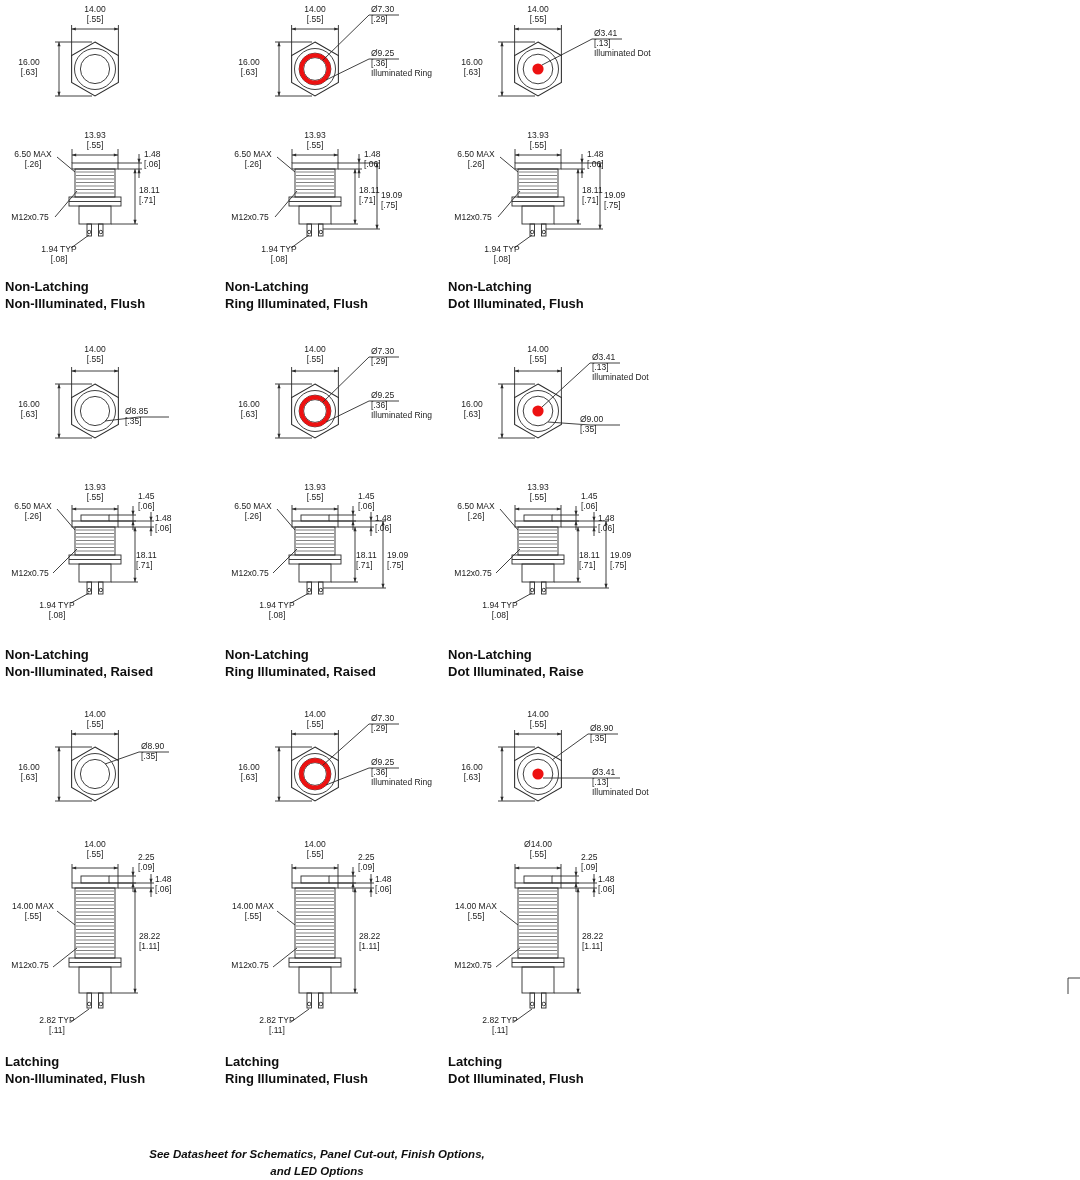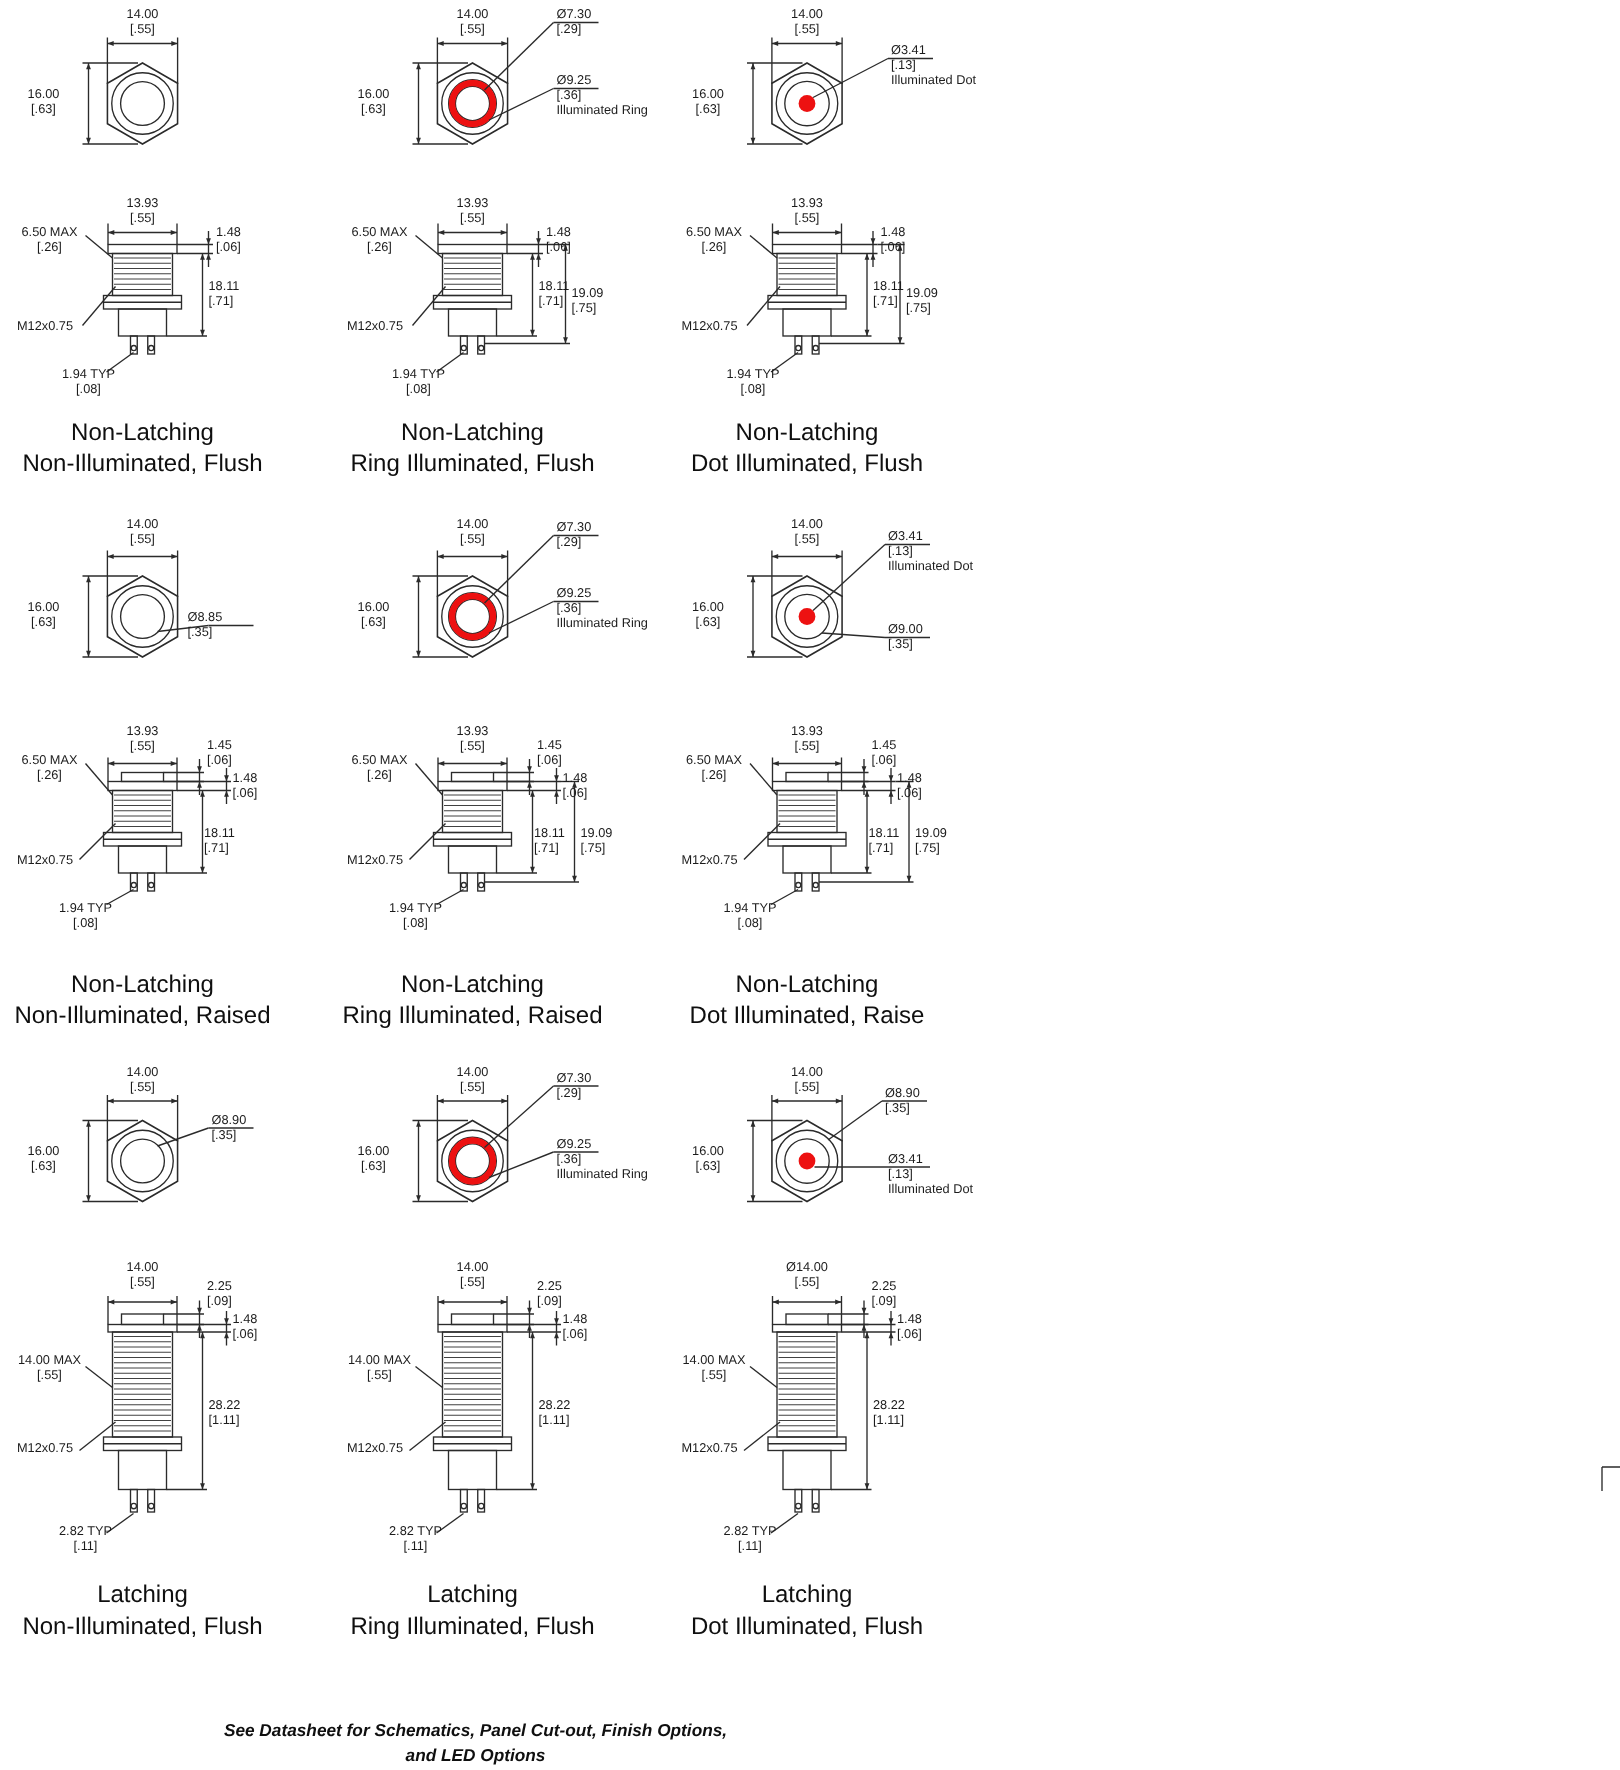--- a/index.html
+++ b/index.html
@@ -1,21 +1,21 @@
 <!DOCTYPE html>
 <html><head>
 <meta charset="utf-8">
 <style>
   html,body{margin:0;padding:0;width:1080px;height:1180px;background:#ffffff;overflow:hidden}
   body{font-family:"Liberation Sans",sans-serif;color:#212121;position:relative}
   #canvas{position:absolute;left:0;top:0;width:1080px;height:1180px}
   .cell{position:absolute}
   .cell svg{position:absolute;left:0;top:0}
   .dim{position:absolute;font-size:8.5px;line-height:1.16;white-space:pre-line;color:#1c1c1c}
-  .caption{position:absolute;font-size:16px;font-weight:400;text-align:center;white-space:pre-line;line-height:1.3;color:#0f0f0f}
+  .caption{position:absolute;font-size:13px;font-weight:700;text-align:left;white-space:pre-line;line-height:1.3;color:#0f0f0f}
   .footer{position:absolute;font-size:11.5px;font-style:italic;font-weight:700;text-align:center;white-space:pre-line;line-height:1.5;color:#0f0f0f}
 </style>
 </head>
 <body>
 
 <div id="canvas">
     <div class="cell" style="left: 5px; top: 5px; width: 225px; height: 316px;">
       <svg width="225" height="316" viewBox="0 0 225 316">
         <g stroke="#2b2b2b" stroke-width="0.9" fill="none">
           <line x1="66.6" y1="20" x2="66.6" y2="51" stroke-width="0.9"></line>
@@ -511,21 +511,21 @@
       <div class="dim" style="left:0px;top:224px;width:50px;text-align:center">M12x0.75</div>
       <div class="dim" style="left:131px;top:206px;width:26px;text-align:left">18.11
 [.71]</div>
       <div class="dim" style="left:162px;top:206px;width:32px;text-align:left">19.09
 [.75]</div>
       <div class="dim" style="left:24px;top:256px;width:56px;text-align:center">1.94 TYP
 [.08]</div>
       <div class="dim" style="left:144px;top:8px;width:74px;text-align:left">Ø3.41
 [.13]
 Illuminated Dot</div>
-      <div class="dim" style="left:144px;top:70px;width:74px;text-align:left">Ø9.00
+      <div class="dim" style="left:132px;top:70px;width:74px;text-align:left">Ø9.00
 [.35]</div>
       <div class="caption" style="left:0px;top:302px;width:180px">Non-Latching
 Dot Illuminated, Raise</div>
     </div>
     <div class="cell" style="left: 5px; top: 710px; width: 225px; height: 392px;">
       <svg width="225" height="392" viewBox="0 0 225 392">
         <g stroke="#2b2b2b" stroke-width="0.9" fill="none">
           <line x1="66.6" y1="20" x2="66.6" y2="51" stroke-width="0.9"></line>
           <line x1="113.4" y1="20" x2="113.4" y2="51" stroke-width="0.9"></line>
           <line x1="66.6" y1="24" x2="113.4" y2="24" stroke-width="0.9"></line>

